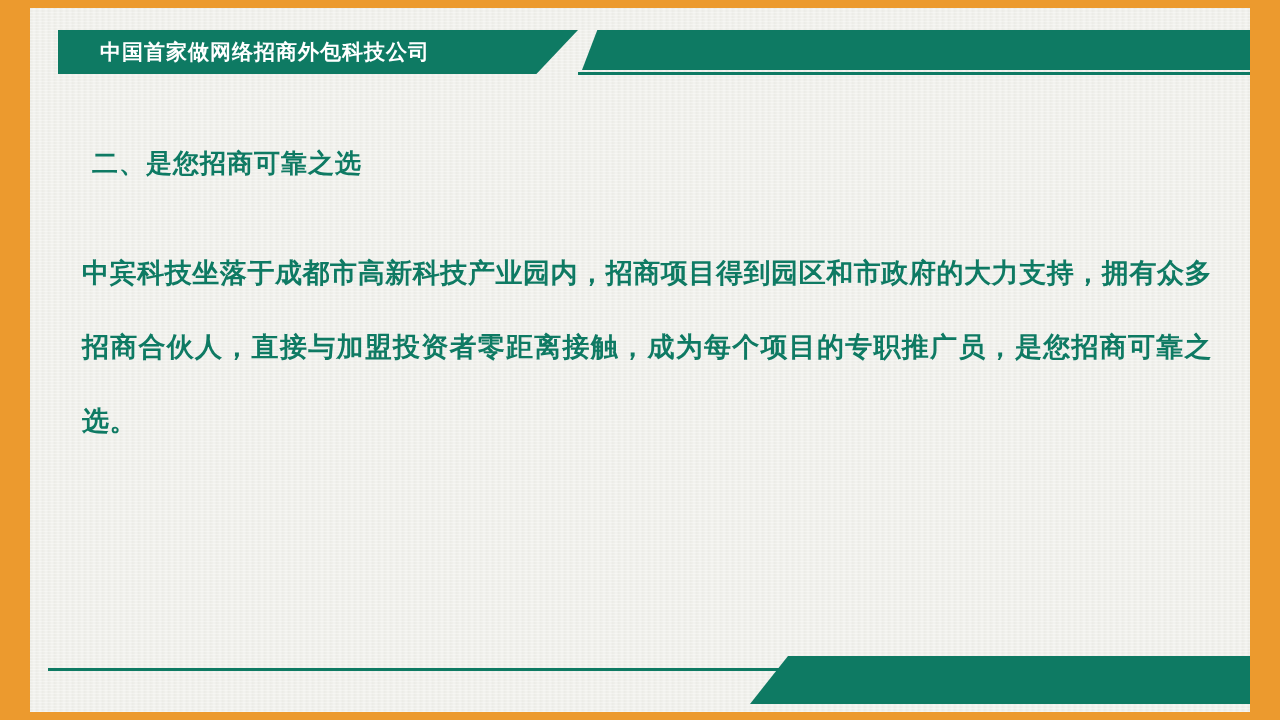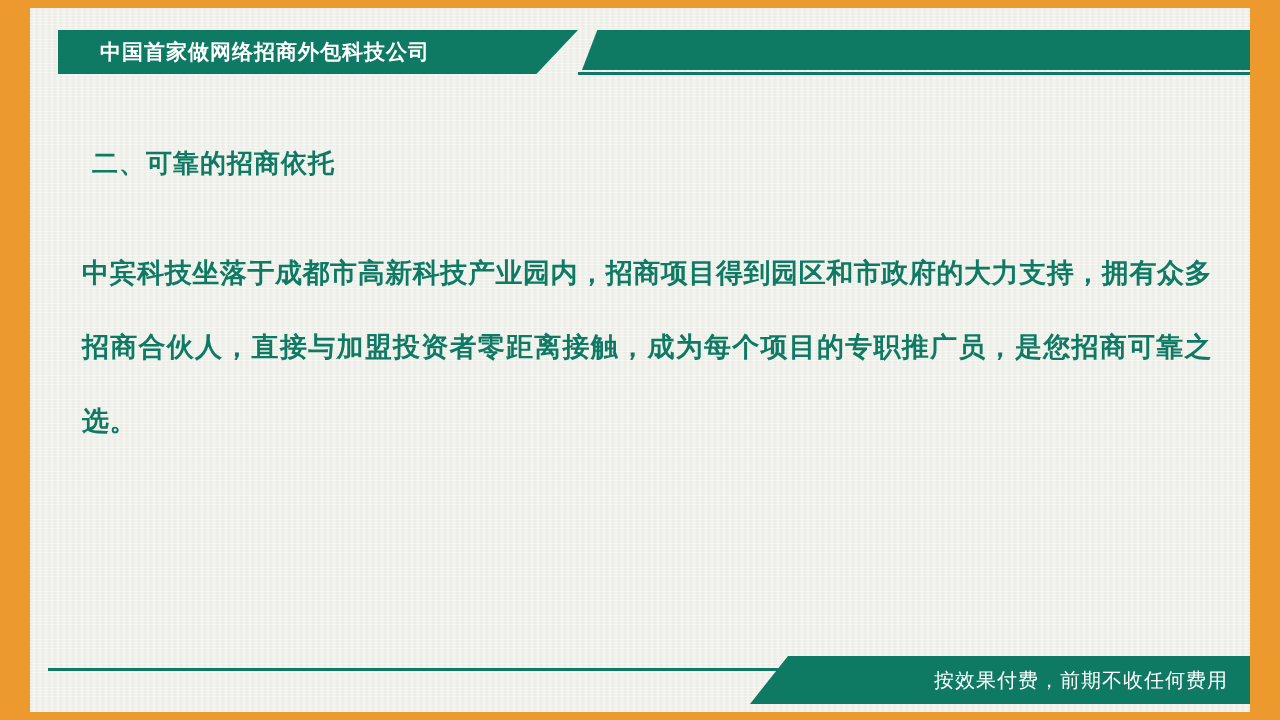--- a/index.html
+++ b/index.html
@@ -162,25 +162,24 @@
 <div class="slide">
   <div class="paper">
 
     <div class="header-band">
       <div class="header-green-left"></div>
       <div class="header-green-right"></div>
       <div class="header-thin-line"></div>
       <div class="header-title">中国首家做网络招商外包科技公司</div>
     </div>
 
-    <div class="section-heading">二、可靠的招商依托</div>
+    <div class="section-heading">二、是您招商可靠之选</div>
 
     <div class="body-text">中宾科技坐落于成都市高新科技产业园内，招商项目得到园区和市政府的大力支持，拥有众多招商合伙人，直接与加盟投资者零距离接触，成为每个项目的专职推广员，是您招商可靠之选。</div>
 
     <div class="footer-band">
       <div class="footer-line"></div>
       <div class="footer-left-wedge"></div>
       <div class="footer-green-right"></div>
-      <div class="footer-text">按效果付费，前期不收任何费用</div>
     </div>
 
   </div>
 </div>
 
 </body></html>

